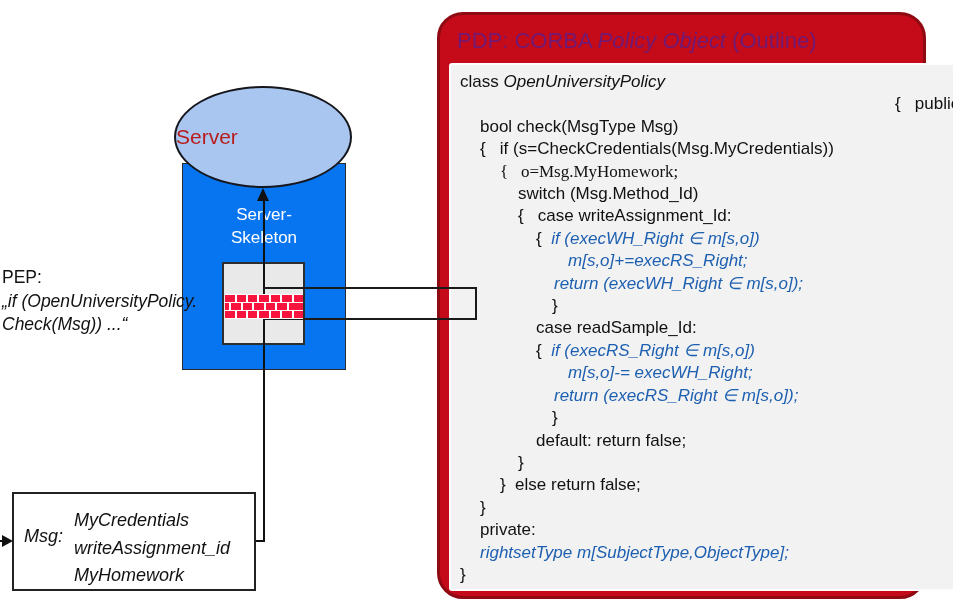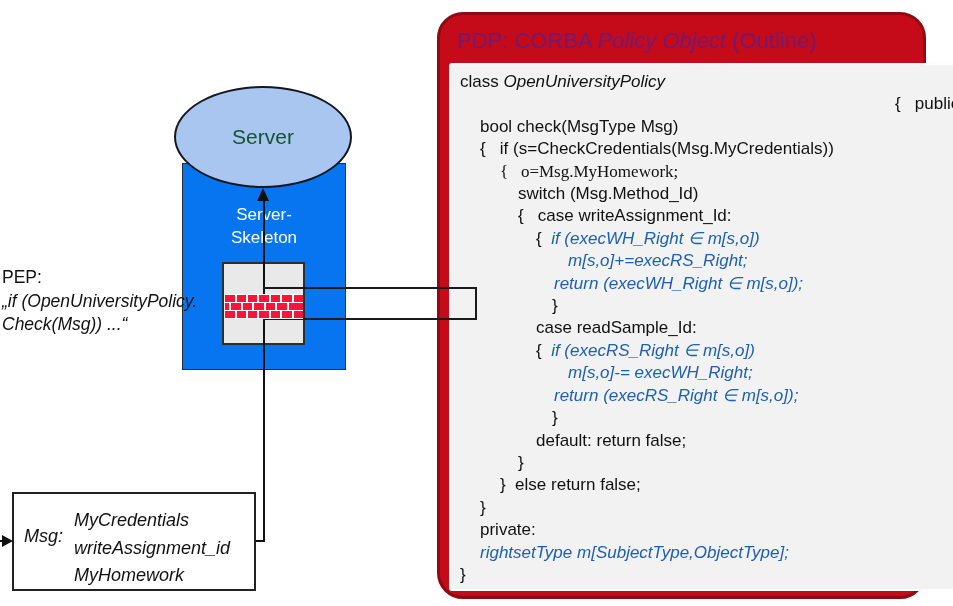--- a/index.html
+++ b/index.html
@@ -6,21 +6,21 @@
   #canvas{position:relative;width:953px;height:606px;background:#fff;overflow:hidden;
           font-family:"Liberation Sans",sans-serif;color:#111;}
   #canvas *{box-sizing:border-box;}
   .abs{position:absolute;}
 
   
   .server-rect{left:182px;top:163px;width:164px;height:207px;
                background:var(--server-blue);border:1px solid #2b2b2b;z-index:1;}
   .server-ellipse{left:174px;top:86px;width:178px;height:102px;border-radius:50%;
                   background:var(--ellipse-fill);border:2px solid #16161d;z-index:3;
-                  display:flex;align-items:center;justify-content:center;font-size:21px;color:#14532d;}
+                  display:flex;align-items:center;justify-content:flex-start;font-size:21px;color:#b91c1c;}
   .skeleton-label{left:182px;top:203px;width:164px;text-align:center;color:#fff;
                   font-size:17px;line-height:23px;z-index:2;}
 
   
   .brick-box{left:222px;top:262px;width:83px;height:83px;background:#e9e9e9;
              border:2px solid #2e2e2e;z-index:4;}
   .brick-strip{left:225px;top:294px;width:78px;height:25px;background:#fff;
                display:flex;flex-direction:column;justify-content:space-evenly;z-index:7;}
   .brick-row{height:6.5px;width:100%;
              background:repeating-linear-gradient(90deg,var(--brick-red) 0 9.5px,#ffffff 9.5px 11.5px);}

